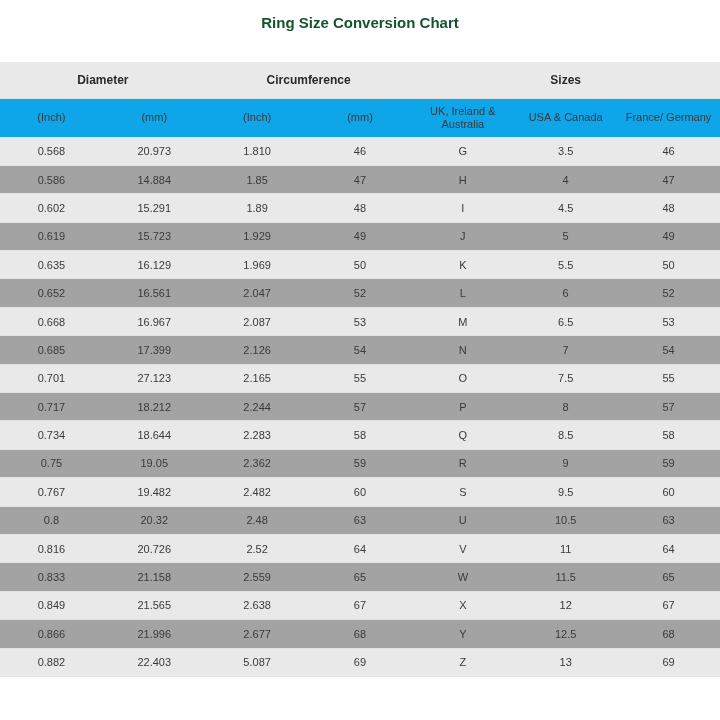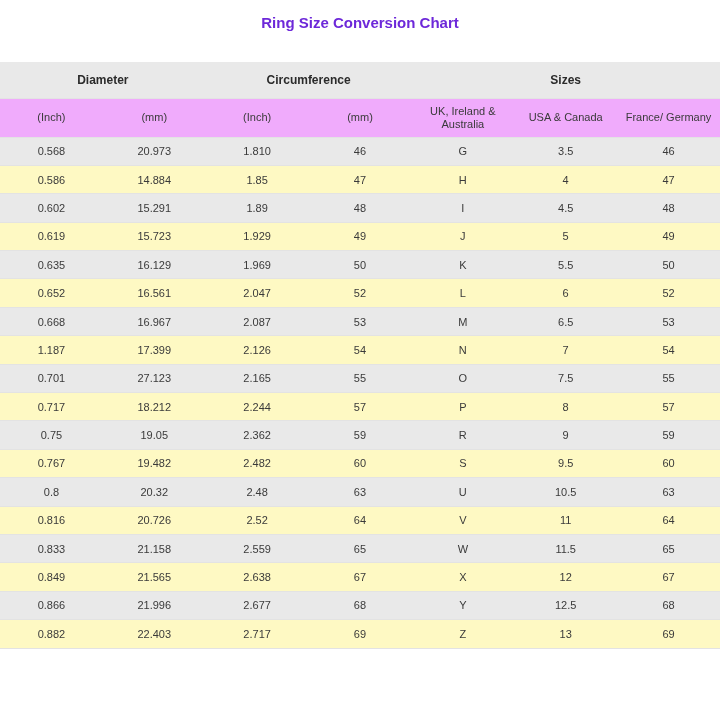--- a/index.html
+++ b/index.html
@@ -17,21 +17,21 @@
     background: #ffffff;
   }
   .page-title {
     margin: 0;
     padding-top: 13px;
     height: 19px;
     line-height: 19px;
     text-align: center;
     font-size: 15px;
     font-weight: bold;
-    color: #6d28d9;
+    color: #14532d;
   }
   table.ring-table {
     margin-top: 30px;
     width: 588px;
     border-collapse: collapse;
     table-layout: fixed;
   }
   table.ring-table col { width: 102.85px; }
   table.ring-table th,
   table.ring-table td {
@@ -46,27 +46,27 @@
     height: 36px;
     background: #e9e9e9;
   }
   tr.group-header-row th {
     font-size: 12px;
     font-weight: bold;
     color: #2b2b2b;
   }
   tr.column-header-row {
     height: 39px;
-    background: #f0abfc;
+    background: #0ea5e9;
   }
   tr.column-header-row th {
     font-weight: normal;
     line-height: 13px;
   }
-  tbody tr.data-row { height: 28.4px; background: #fef9c3; }
+  tbody tr.data-row { height: 28.4px; background: #a3a3a3; }
   tbody tr.data-row:nth-child(odd) { background: #e9e9e9; }
 </style>
 </head>
 <body>
 
 <div class="page">
   <h1 class="page-title">Ring Size Conversion Chart</h1>
 
   <table class="ring-table">
     <colgroup>
@@ -152,21 +152,21 @@
         <tr class="data-row">
           <td>0.668</td>
           <td>16.967</td>
           <td>2.087</td>
           <td>53</td>
           <td>M</td>
           <td>6.5</td>
           <td>53</td>
         </tr>
         <tr class="data-row">
-          <td>1.187</td>
+          <td>0.685</td>
           <td>17.399</td>
           <td>2.126</td>
           <td>54</td>
           <td>N</td>
           <td>7</td>
           <td>54</td>
         </tr>
         <tr class="data-row">
           <td>0.701</td>
           <td>27.123</td>
@@ -179,20 +179,29 @@
         <tr class="data-row">
           <td>0.717</td>
           <td>18.212</td>
           <td>2.244</td>
           <td>57</td>
           <td>P</td>
           <td>8</td>
           <td>57</td>
         </tr>
         <tr class="data-row">
+          <td>0.734</td>
+          <td>18.644</td>
+          <td>2.283</td>
+          <td>58</td>
+          <td>Q</td>
+          <td>8.5</td>
+          <td>58</td>
+        </tr>
+        <tr class="data-row">
           <td>0.75</td>
           <td>19.05</td>
           <td>2.362</td>
           <td>59</td>
           <td>R</td>
           <td>9</td>
           <td>59</td>
         </tr>
         <tr class="data-row">
           <td>0.767</td>
@@ -244,21 +253,21 @@
           <td>21.996</td>
           <td>2.677</td>
           <td>68</td>
           <td>Y</td>
           <td>12.5</td>
           <td>68</td>
         </tr>
         <tr class="data-row">
           <td>0.882</td>
           <td>22.403</td>
-          <td>2.717</td>
+          <td>5.087</td>
           <td>69</td>
           <td>Z</td>
           <td>13</td>
           <td>69</td>
         </tr>
       </tbody>
   </table>
 </div>
 
 </body></html>

